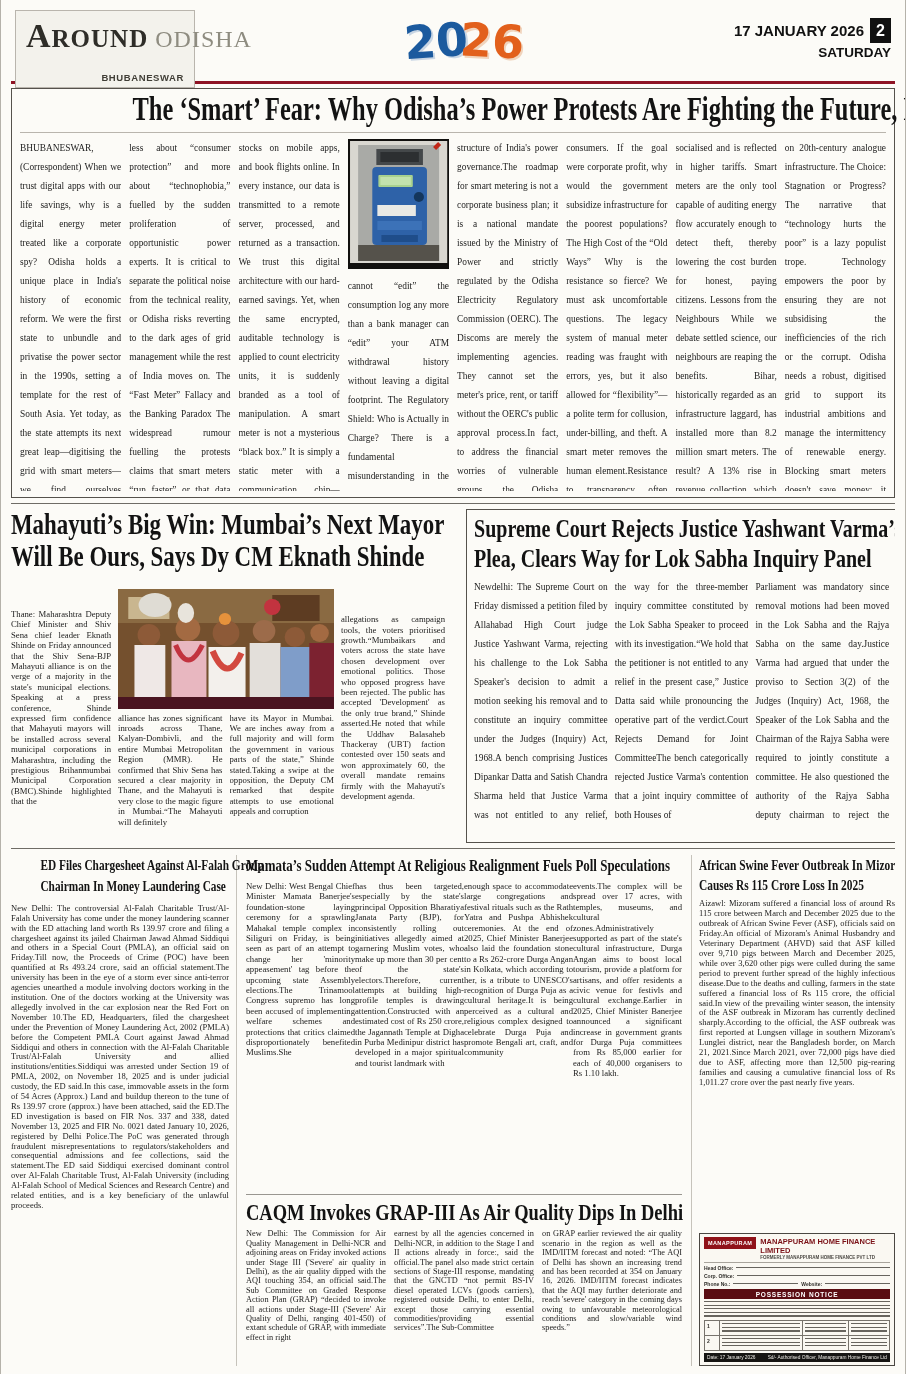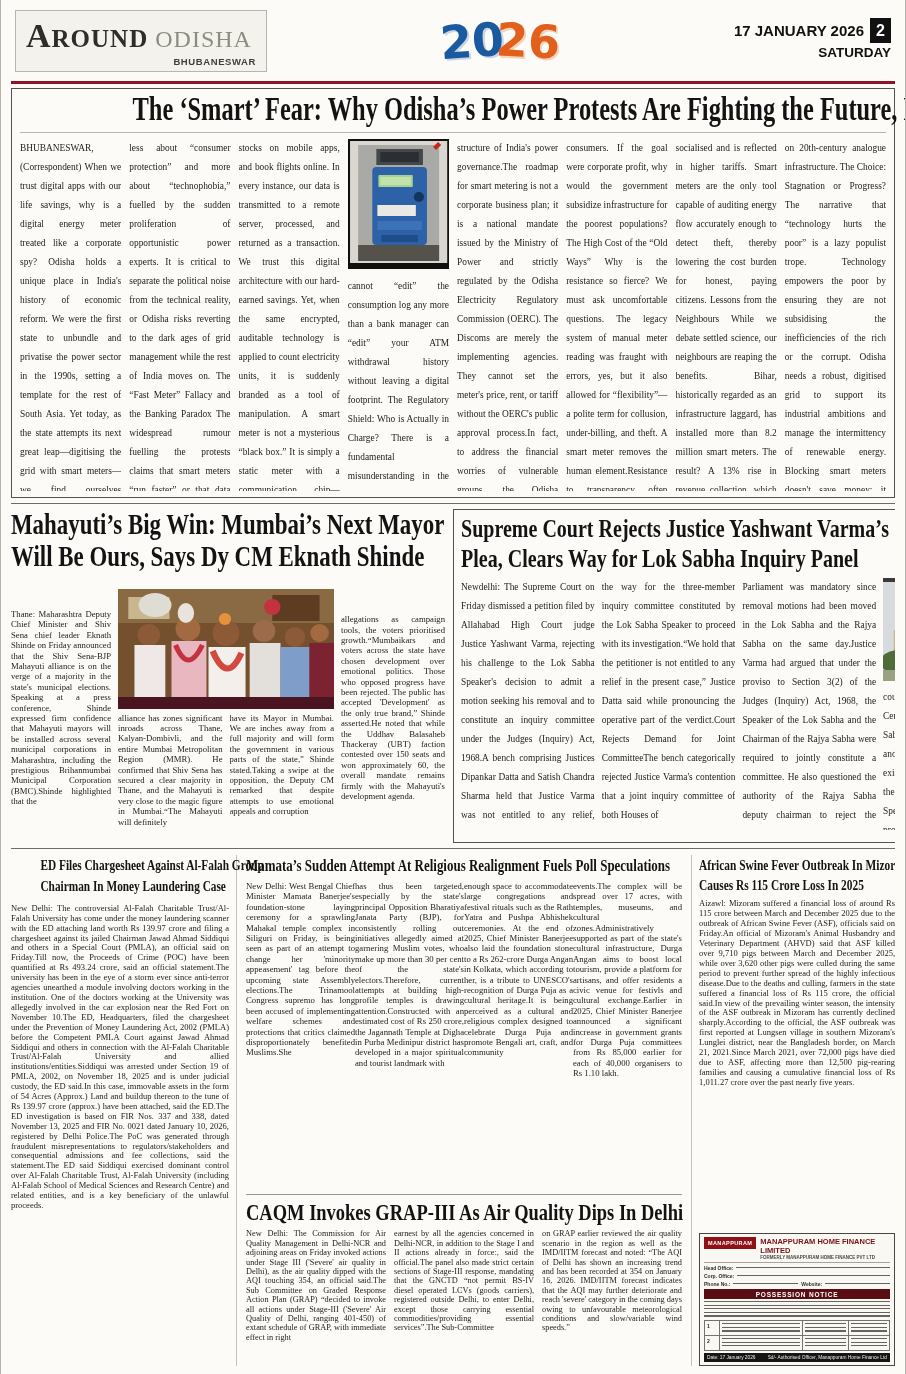--- a/index.html
+++ b/index.html
@@ -2,26 +2,26 @@
 <html><head>
 <meta charset="utf-8">
 <style>
   * { box-sizing: border-box; margin: 0; padding: 0; }
   body { background:#d8d6d0; font-family:"Liberation Serif","DejaVu Serif",serif; }
   .page { width:906px; height:1374px; margin:0 auto; background:#fcfbf7; overflow:hidden;
           border-left:1px solid #b5b2aa; border-right:1px solid #b5b2aa; position:relative; }
 
   
   .header { height:78px; padding:10px 14px 0; display:flex; justify-content:space-between; align-items:flex-start; }
-  .masthead { border:1px solid #b9b5ad; background:#f3f2ec; padding:6px 10px 4px; width:252px; }
+  .masthead { border:1px solid #b9b5ad; background:#f3f2ec; padding:6px 10px 4px; width:180px; }
   .mh-line { white-space:nowrap; }
   .mh-word1 { display:inline-block; font-size:25px; font-weight:600; color:#2e2d28; letter-spacing:1px; }
   .mh-word1::first-letter { font-size:34px; }
   .mh-word2 { font-size:24px; color:#8e8c80; letter-spacing:1px; }
-  .mh-city { text-align:right; font:bold 9.5px "Liberation Sans","DejaVu Sans",sans-serif; color:#403e36; letter-spacing:.6px; margin-top:1px; }
+  .mh-city { text-align:right; font:bold 9.5px "Liberation Sans","DejaVu Sans",sans-serif; color:#403e36; letter-spacing:.6px; margin-top:17px; }
   .logo2026 { font:bold 46px "DejaVu Sans","Liberation Sans",sans-serif; margin-top:4px; }
   .logo-20 { color:#1b5a9e; display:inline-block; transform:rotate(-4deg); text-shadow:2px 2px 0 #c9d6e4; }
   .logo-26 { color:#e2601c; display:inline-block; margin-left:-8px; transform:rotate(3deg); text-shadow:2px 2px 0 #f0d4bd; }
   .dateblock { text-align:right; font-family:"Liberation Sans","DejaVu Sans",sans-serif; margin-top:8px; }
   .date-row { display:flex; align-items:center; justify-content:flex-end; gap:6px; }
   .date-text { font-weight:bold; font-size:15px; color:#111; }
   .page-badge { background:#111; color:#fff; font-weight:bold; font-size:16px; width:21px; height:25px; display:flex; align-items:center; justify-content:center; }
   .day-text { font-weight:bold; font-size:13.5px; color:#111; margin-top:2px; }
   .redrule { height:3px; background:#8e1324; margin:3px 10px 4px; }
 
@@ -34,21 +34,21 @@
 
   
   .art1 { margin:0 10px; border:1.5px solid #55524c; padding:3px 8px 6px; }
   .art1 h1 { text-align:center; border-bottom:1px solid #b9b5ad; padding-bottom:5px; margin-bottom:6px; }
   .art1 h1 .ch { font-size:33px; line-height:1.06; transform:scaleX(.74); transform-origin:50% 50%; }
   .cols8 { display:flex; gap:8px; height:352px; overflow:hidden; }
   .cols8 .col { flex:1 1 0; overflow:hidden; }
   .meter-photo { width:100%; height:130px; margin-bottom:4px; }
 
   
-  .midrow { margin:5px 10px 0; border-top:1px solid #6f6c66; padding-top:5px; display:flex; gap:8px; height:340px; overflow:hidden; }
+  .midrow { margin:5px 10px 0; border-top:1px solid #6f6c66; padding-top:5px; display:flex; gap:21px; height:340px; overflow:hidden; }
   .mahayuti { width:434px; flex:none; }
   .mahayuti h2 .ch { font-size:29px; line-height:1.1; transform:scaleX(.79); transform-origin:0 50%; }
   .mh-body { display:flex; gap:7px; height:258px; overflow:hidden; margin-top:6px;align-items:center; }
   .mh-c1 { width:100px; flex:none; overflow:hidden; }
   .mh-mid { width:216px; flex:none; display:flex; flex-direction:column; }
   .mh-photo { height:120px; flex:none; margin-bottom:4px; }
   .mh-midcols { display:flex; gap:7px; flex:1; overflow:hidden; }
   .mh-midcols > div { flex:1 1 0; overflow:hidden; }
   .mh-c4 { flex:1; overflow:hidden; }
   .supreme { flex:1; border:1.5px solid #55524c; padding:4px 7px; }

